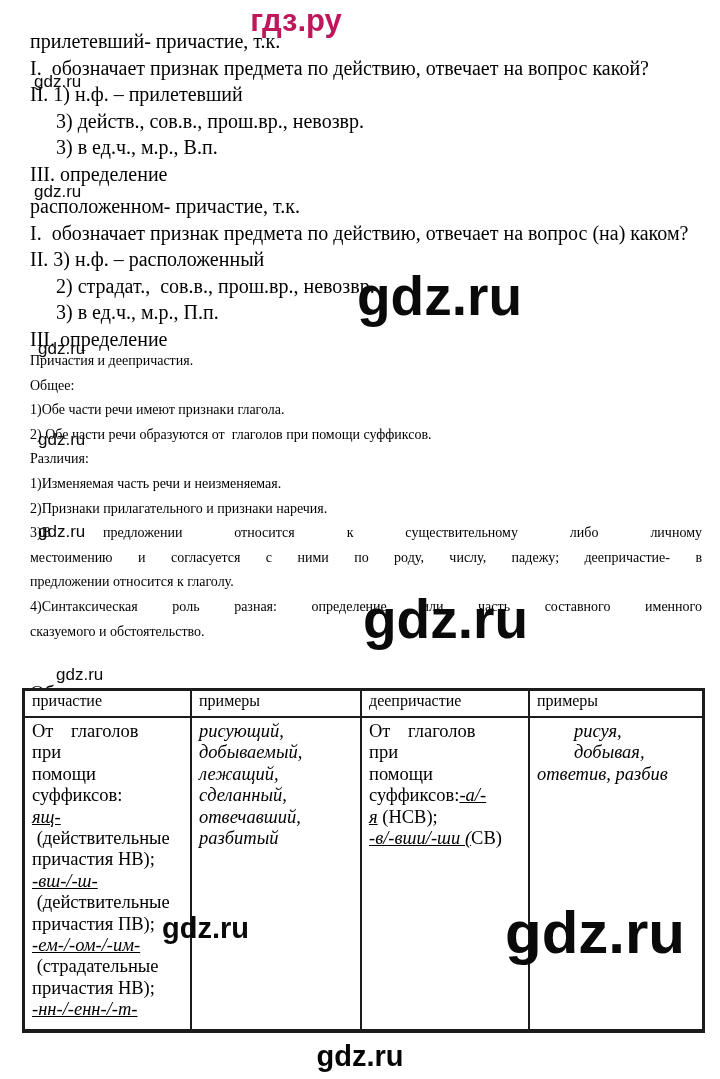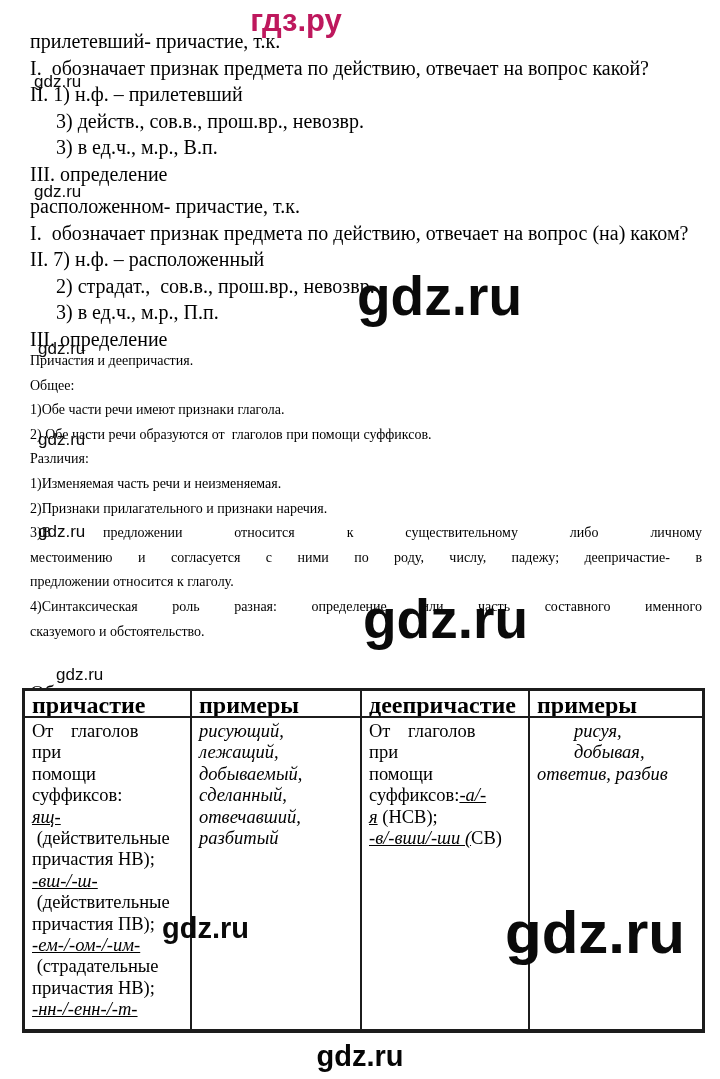--- a/index.html
+++ b/index.html
@@ -40,21 +40,21 @@
   #formation-table {
     position:absolute; left:22px; top:688px;
     display:grid;
     grid-template-columns:167px 170px 168px 174px;
     grid-template-rows:27px 313px;
     border:2px solid #1c1c1c;
     border-bottom-width:3px;
     background:#fff;
   }
   .th, .td { border:1px solid #1c1c1c; overflow:hidden; }
-  .th { font-size:24px; padding:1px 0 0 7px;font-weight:bold; }
+  .th { font-size:16px; padding:1px 0 0 7px; }
   .td { padding:3px 15px 0 7px; }
   .tline { font-size:18.5px; line-height:21.4px; white-space:pre-wrap; }
   .ital .tline { font-style:italic; }
   .sfx { font-style:italic; text-decoration:underline; }
   .cell-participle .tline:nth-child(1),
   .cell-gerund .tline:nth-child(1) { word-spacing:13px; }
   .cell-gerund-examples .tline:nth-child(1) { word-spacing:15px;margin-left:37px; }
   
   .wm {
     position:absolute;
@@ -85,21 +85,21 @@
   <div class="line">I.  обозначает признак предмета по действию, отвечает на вопрос какой?</div>
   <div class="line">II. 1) н.ф. – прилетевший</div>
   <div class="line indent">3) действ., сов.в., прош.вр., невозвр.</div>
   <div class="line indent">3) в ед.ч., м.р., В.п.</div>
   <div class="line">III. определение</div>
 </section>
 
 <section id="block-b">
   <div class="line">расположенном- причастие, т.к.</div>
   <div class="line">I.  обозначает признак предмета по действию, отвечает на вопрос (на) каком?</div>
-  <div class="line">II. 7) н.ф. – расположенный</div>
+  <div class="line">II. 3) н.ф. – расположенный</div>
   <div class="line indent">2) страдат.,  сов.в., прош.вр., невозвр.</div>
   <div class="line indent">3) в ед.ч., м.р., П.п.</div>
   <div class="line">III. определение</div>
 </section>
 
 <section id="block-c">
   <div class="line">Причастия и деепричастия.</div>
   <div class="line">Общее:</div>
   <div class="line">1)Обе части речи имеют признаки глагола.</div>
   <div class="line">2) Обе части речи образуются от  глаголов при помощи суффиксов.</div>
@@ -130,22 +130,22 @@
       <div class="tline"><span class="sfx">-вш-/-ш-</span></div>
       <div class="tline"><span> (действительные</span></div>
       <div class="tline"><span>причастия ПВ);</span></div>
       <div class="tline"><span class="sfx">-ем-/-ом-/-им-</span></div>
       <div class="tline"><span> (страдательные</span></div>
       <div class="tline"><span>причастия НВ);</span></div>
       <div class="tline"><span class="sfx">-нн-/-енн-/-т-</span></div>
     </div>
   <div class="td ital">
       <div class="tline"><span>рисующий,</span></div>
+      <div class="tline"><span>добываемый,</span></div>
       <div class="tline"><span>лежащий,</span></div>
-      <div class="tline"><span>добываемый,</span></div>
       <div class="tline"><span>сделанный,</span></div>
       <div class="tline"><span>отвечавший,</span></div>
       <div class="tline"><span>разбитый</span></div>
     </div>
   <div class="td cell-gerund">
       <div class="tline"><span>От глаголов при</span></div>
       <div class="tline"><span>помощи</span></div>
       <div class="tline"><span>суффиксов:</span><span class="sfx">-а/-</span></div>
       <div class="tline"><span class="sfx">я</span><span> (НСВ);</span></div>
       <div class="tline"><span class="sfx">-в/-вши/-ши (</span><span>СВ)</span></div>

